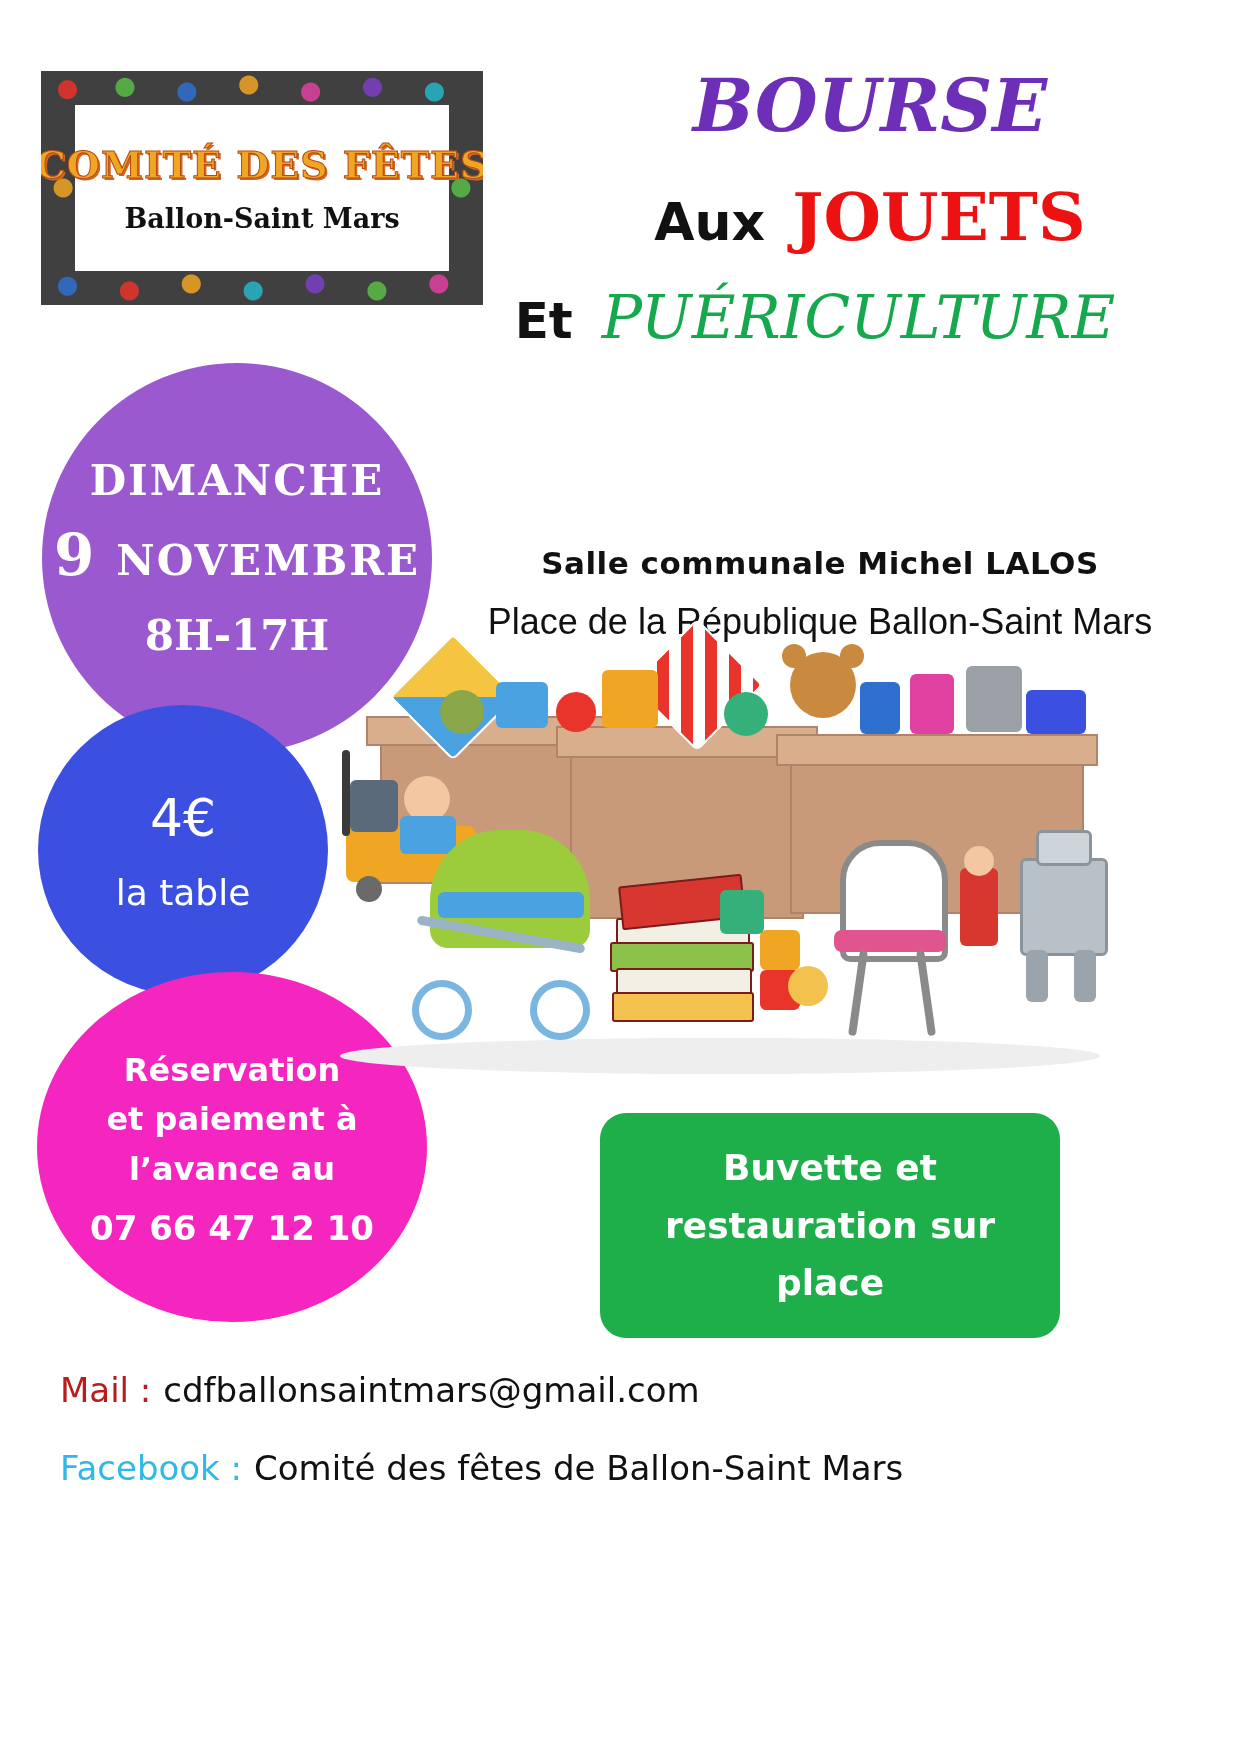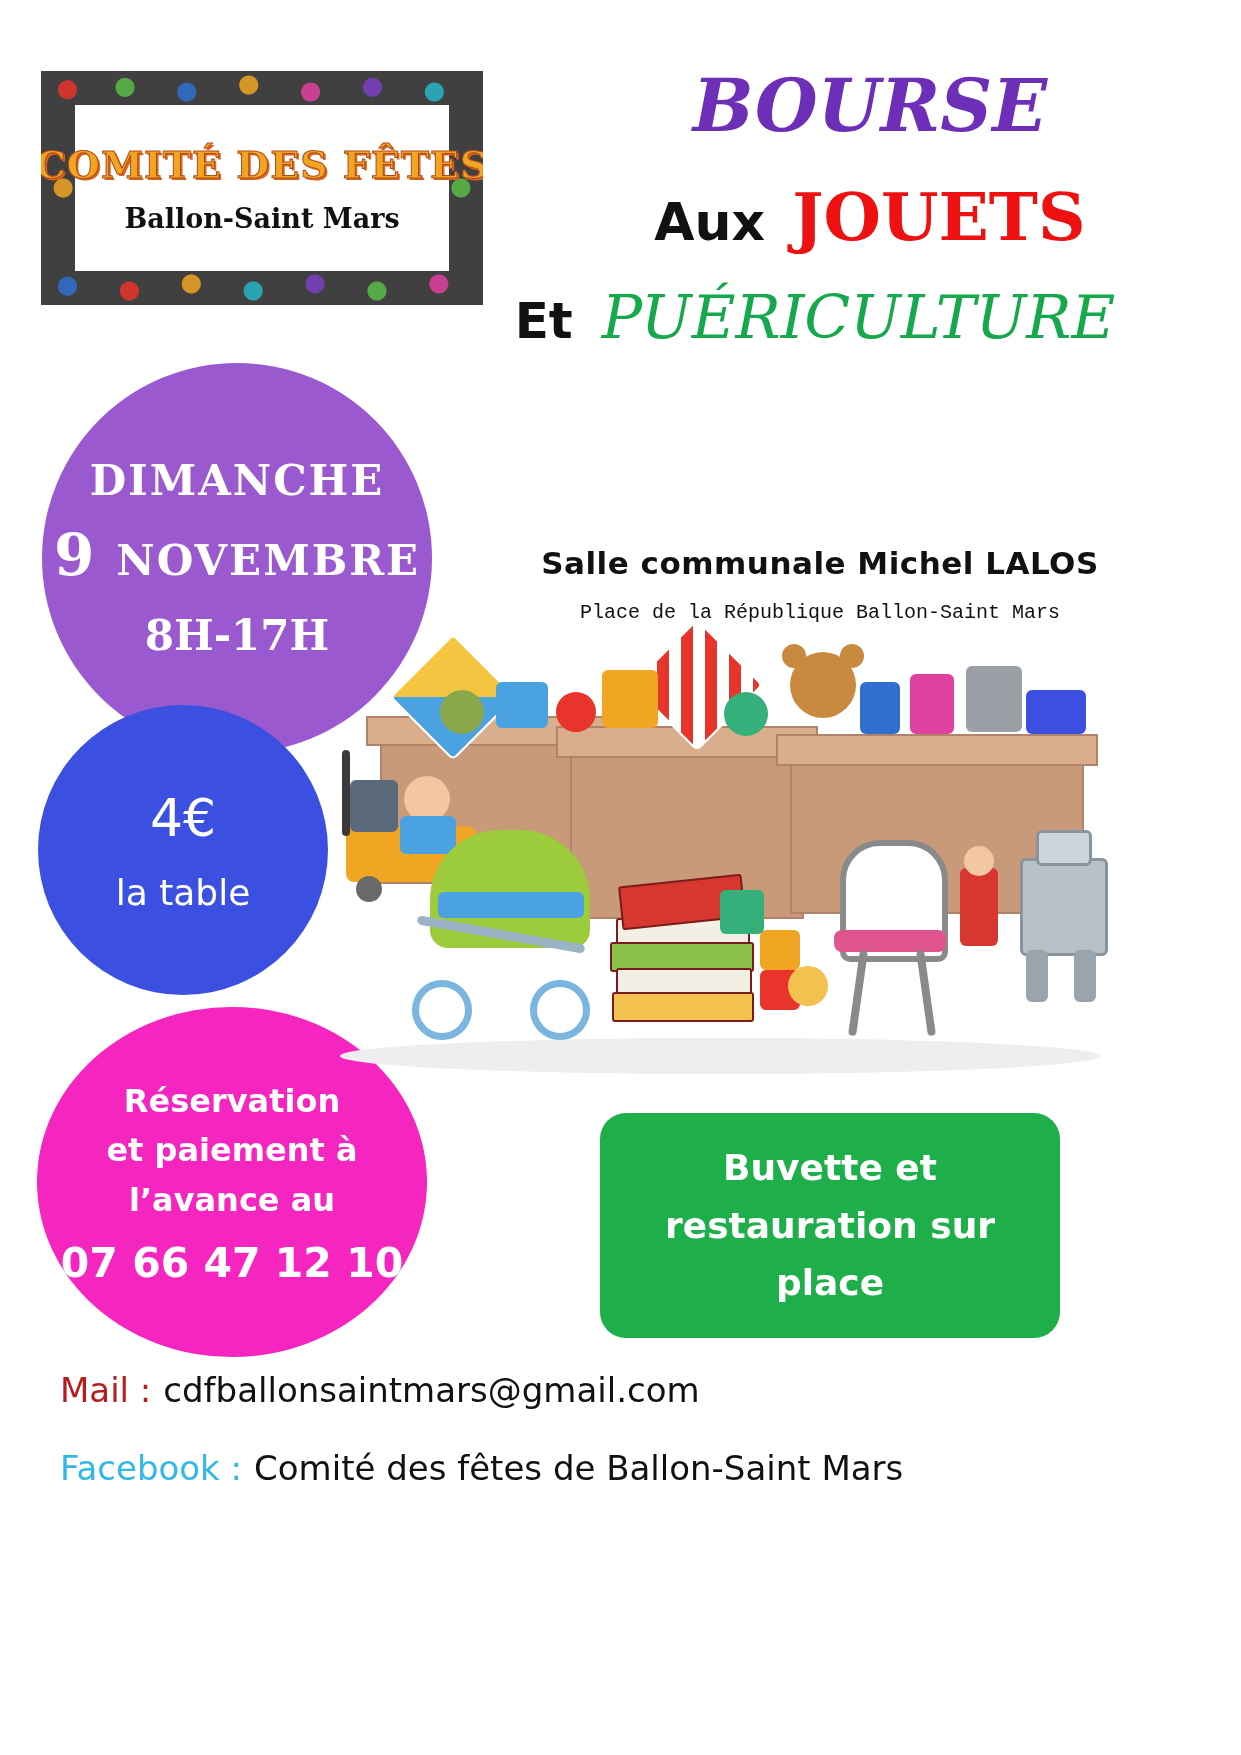--- a/index.html
+++ b/index.html
@@ -144,22 +144,22 @@
   }
   .addr-1 {
     font-family: "DejaVu Sans", sans-serif;
     font-weight: bold;
     font-size: 31px;
     color: #111111;
     letter-spacing: .5px;
   }
   .addr-2 {
     margin-top: 20px;
-    font-family: Liberation Mono, monospace;
-    font-size: 20px;
+    font-family: Liberation Sans, sans-serif;
+    font-size: 36px;
     color: #111111;
   }
 
   
   .circle {
     position: absolute;
     border-radius: 50%;
     display: flex;
     flex-direction: column;
     align-items: center;
@@ -218,36 +218,36 @@
     font-size: 52px;
   }
   .c-price-sub {
     margin-top: 24px;
     font-family: "DejaVu Sans", sans-serif;
     font-size: 36px;
   }
 
   .circle-resa {
     left: 37px;
-    top: 1007px;
+    top: 972px;
     width: 390px;
     height: 350px;
     background: #f526c0;
   }
   .c-resa-line {
     font-family: "DejaVu Sans", sans-serif;
     font-weight: bold;
     font-size: 32px;
     line-height: 1.55;
   }
   .c-phone {
     margin-top: 14px;
     font-family: "DejaVu Sans", sans-serif;
     font-weight: bold;
-    font-size: 41px;
+    font-size: 34px;
   }
 
   
   .toys {
     position: absolute;
     left: 320px;
     top: 630px;
     width: 800px;
     height: 460px;
   }

